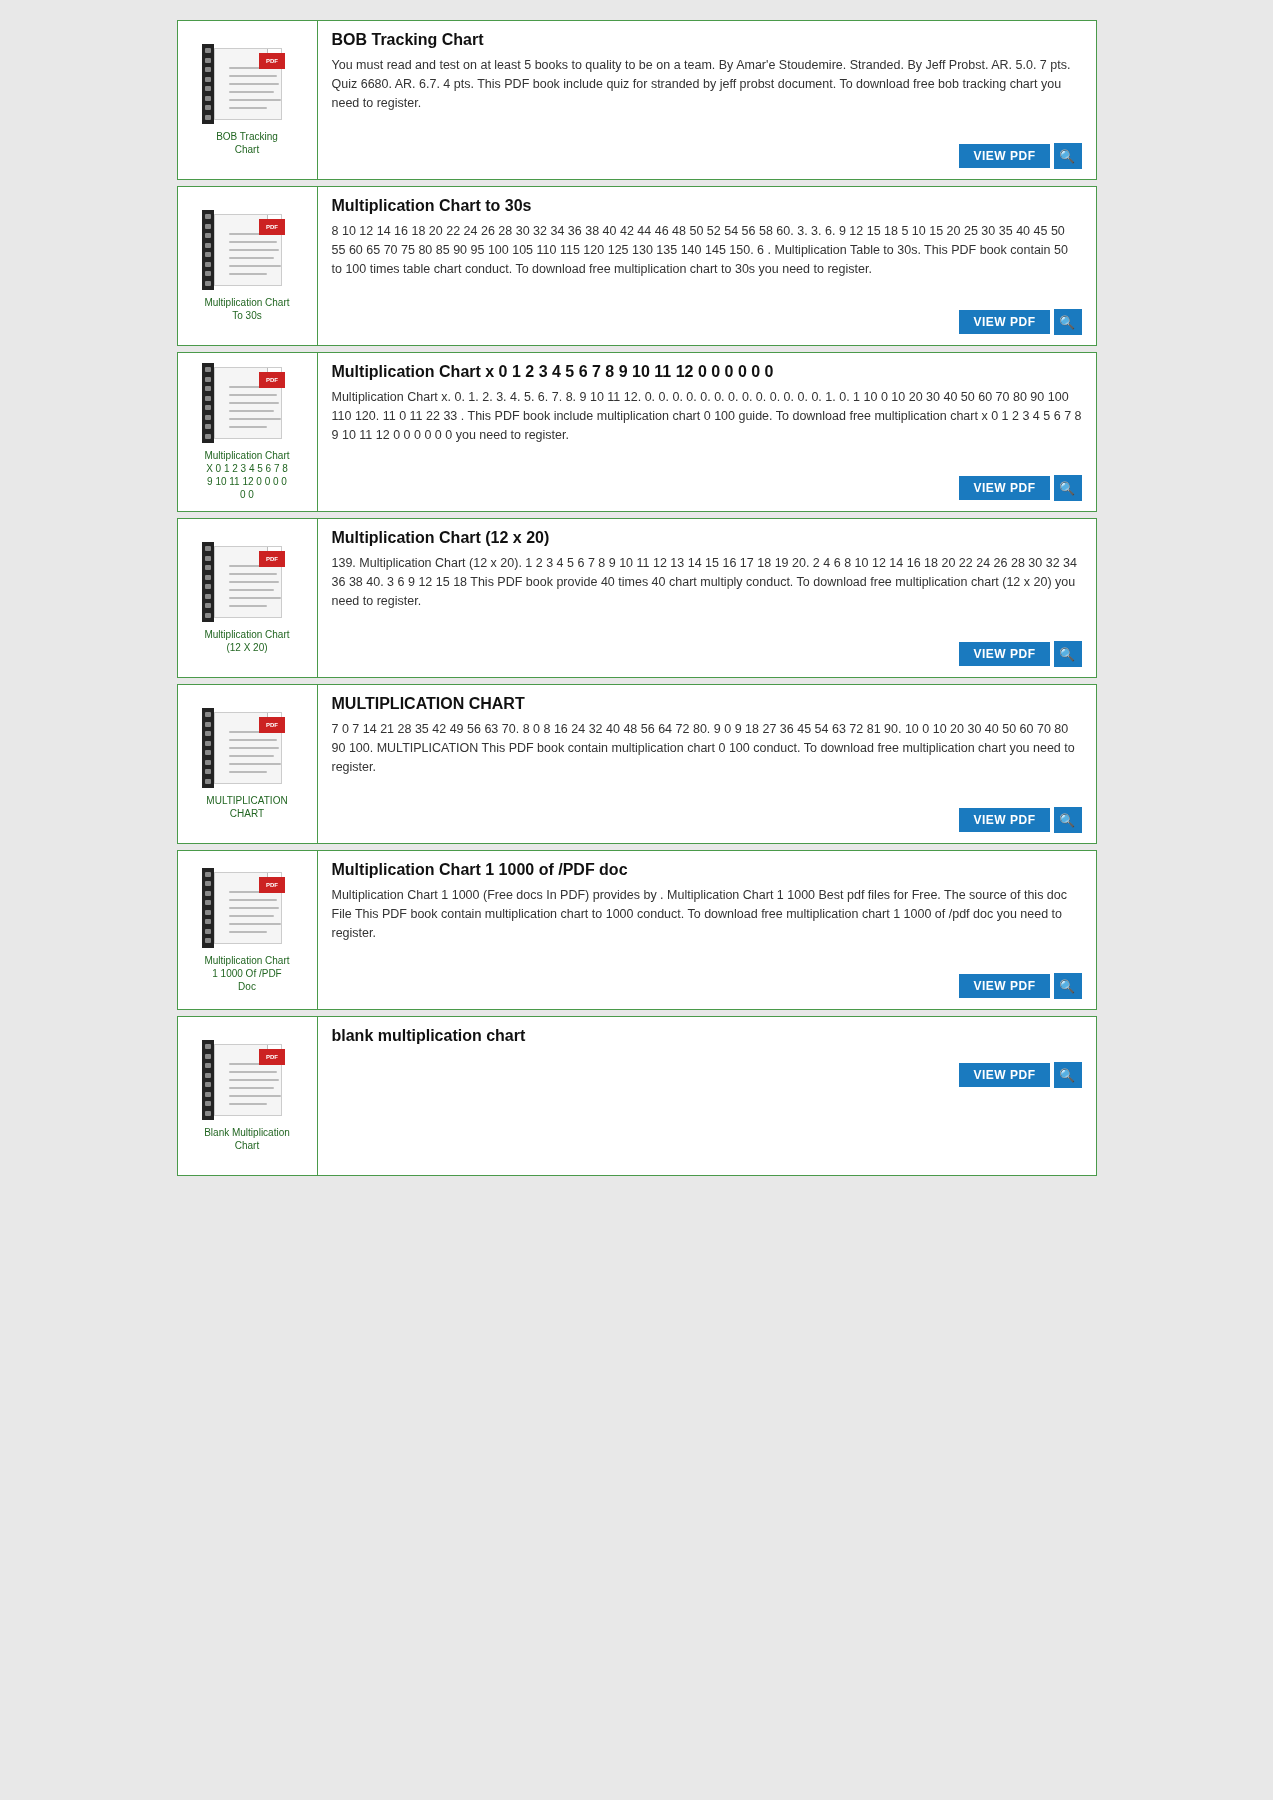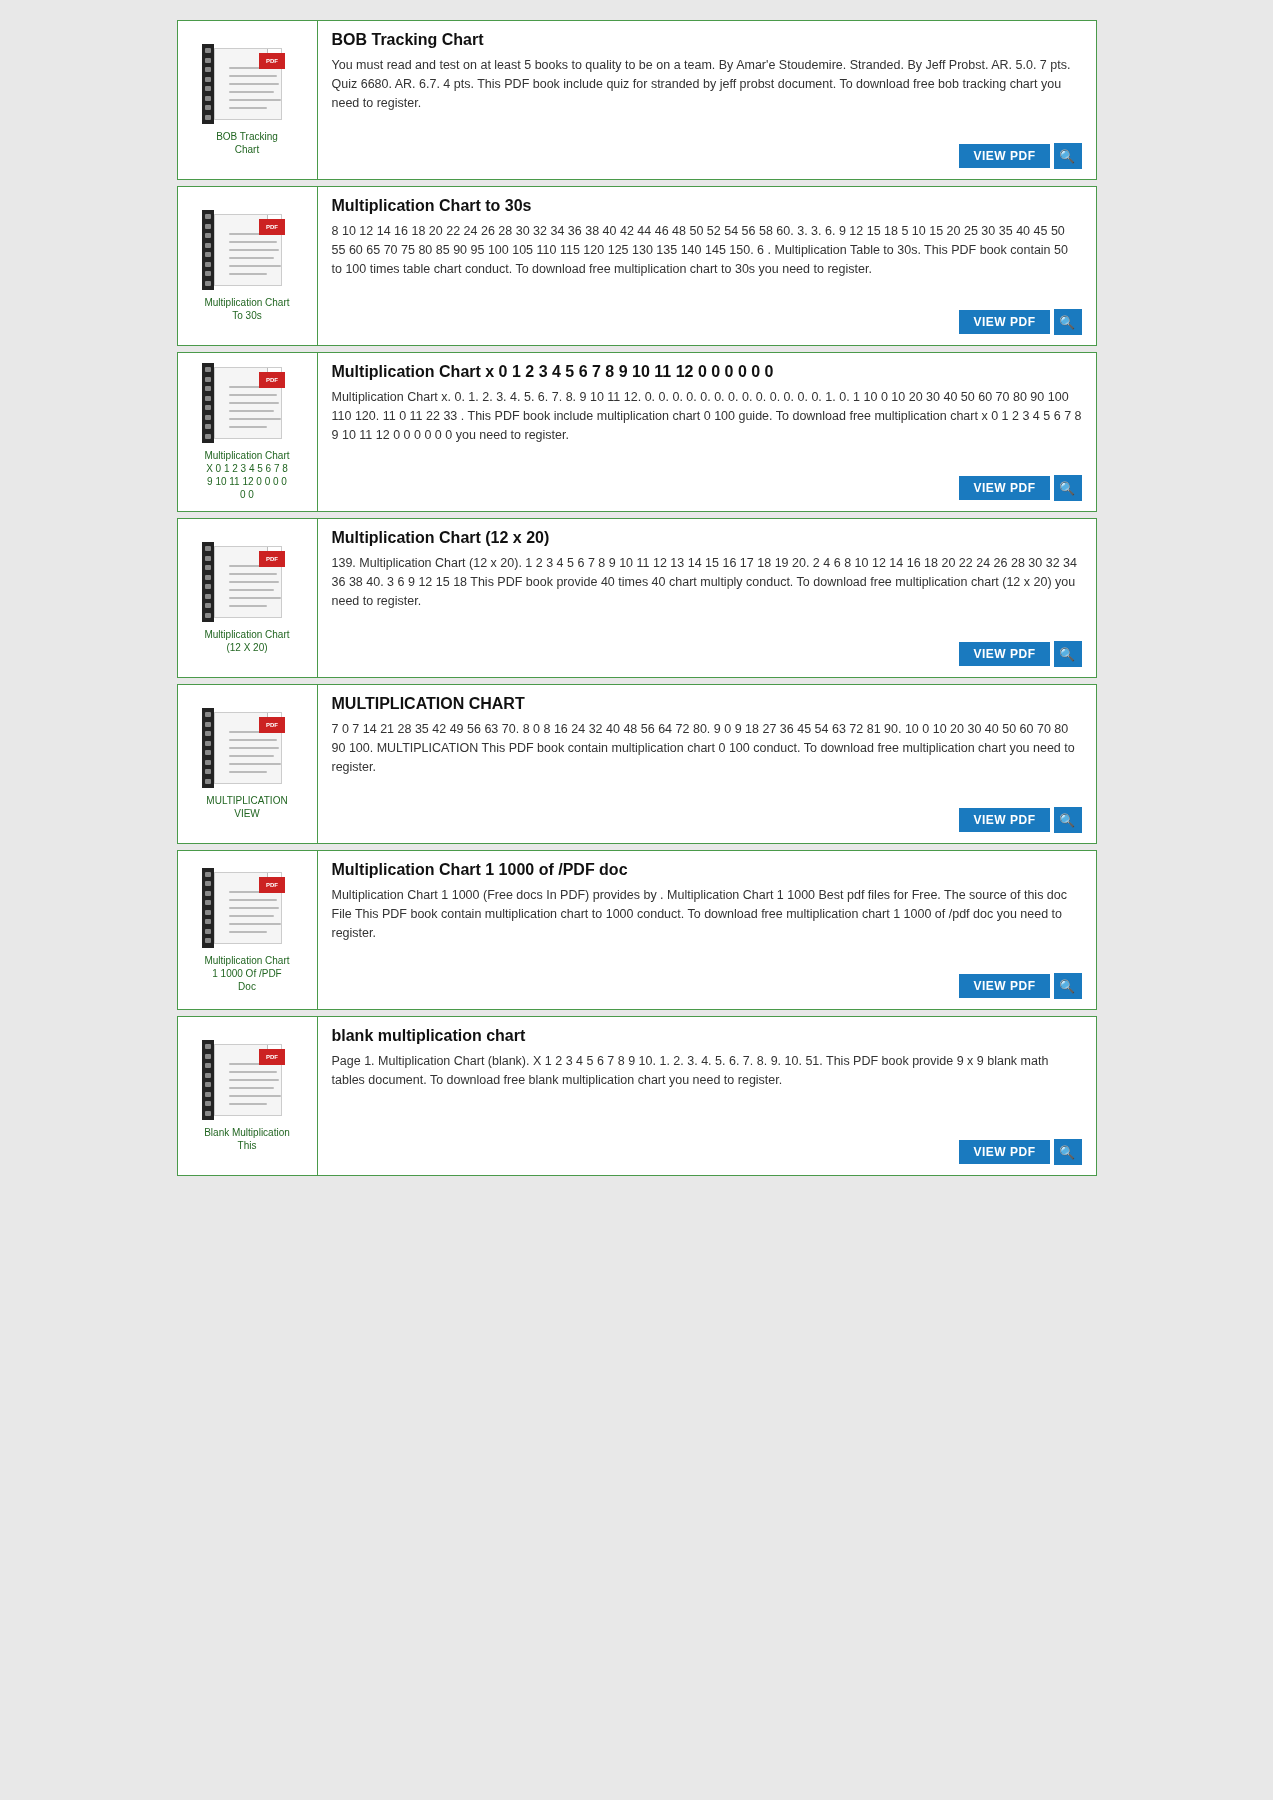--- a/index.html
+++ b/index.html
@@ -345,21 +345,21 @@
               <div style="position:absolute;top:50px;left:14px;width:52px;height:2px;background:#bbb;border-radius:1px;"></div>
               <div style="position:absolute;top:58px;left:14px;width:38px;height:2px;background:#bbb;border-radius:1px;"></div>
 
               <div style="position:absolute;top:4px;right:-4px;width:26px;height:16px;background:#cc2222;z-index:2;">
                 <span style="color:#fff;font-size:6px;font-weight:bold;display:block;text-align:center;line-height:16px;">PDF</span>
               </div>
             </div>
           </div>
         </div>
         <div class="card-label" style="white-space:pre-line;">MULTIPLICATION
-VIEW</div>
+CHART</div>
       </div>
       <div class="card-right">
         <div class="card-title">MULTIPLICATION CHART</div>
         <div class="card-desc">7 0 7 14 21 28 35 42 49 56 63 70. 8 0 8 16 24 32 40 48 56 64 72 80. 9 0 9 18 27 36 45 54 63 72 81 90. 10 0 10 20 30 40 50 60 70 80 90 100. MULTIPLICATION  This PDF book contain multiplication chart 0 100 conduct. To download free multiplication chart you need to register.</div>
         <div class="card-footer">
           <button class="view-pdf-btn">VIEW PDF</button>
           <button class="search-icon-btn">
             <span style="font-size:13px;">🔍</span>
           </button>
         </div>
@@ -438,25 +438,24 @@
               <div style="position:absolute;top:50px;left:14px;width:52px;height:2px;background:#bbb;border-radius:1px;"></div>
               <div style="position:absolute;top:58px;left:14px;width:38px;height:2px;background:#bbb;border-radius:1px;"></div>
 
               <div style="position:absolute;top:4px;right:-4px;width:26px;height:16px;background:#cc2222;z-index:2;">
                 <span style="color:#fff;font-size:6px;font-weight:bold;display:block;text-align:center;line-height:16px;">PDF</span>
               </div>
             </div>
           </div>
         </div>
         <div class="card-label" style="white-space:pre-line;">Blank Multiplication
-This</div>
+Chart</div>
       </div>
       <div class="card-right">
         <div class="card-title">blank multiplication chart</div>
-        <div class="card-desc">Page 1. Multiplication Chart (blank). X 1 2 3 4 5 6 7 8 9 10. 1. 2. 3. 4. 5. 6. 7. 8. 9. 10. 51. This PDF book provide 9 x 9 blank math tables document. To download free blank multiplication chart you need to register.</div>
         <div class="card-footer">
           <button class="view-pdf-btn">VIEW PDF</button>
           <button class="search-icon-btn">
             <span style="font-size:13px;">🔍</span>
           </button>
         </div>
       </div>
     </div>
   </div>
 

